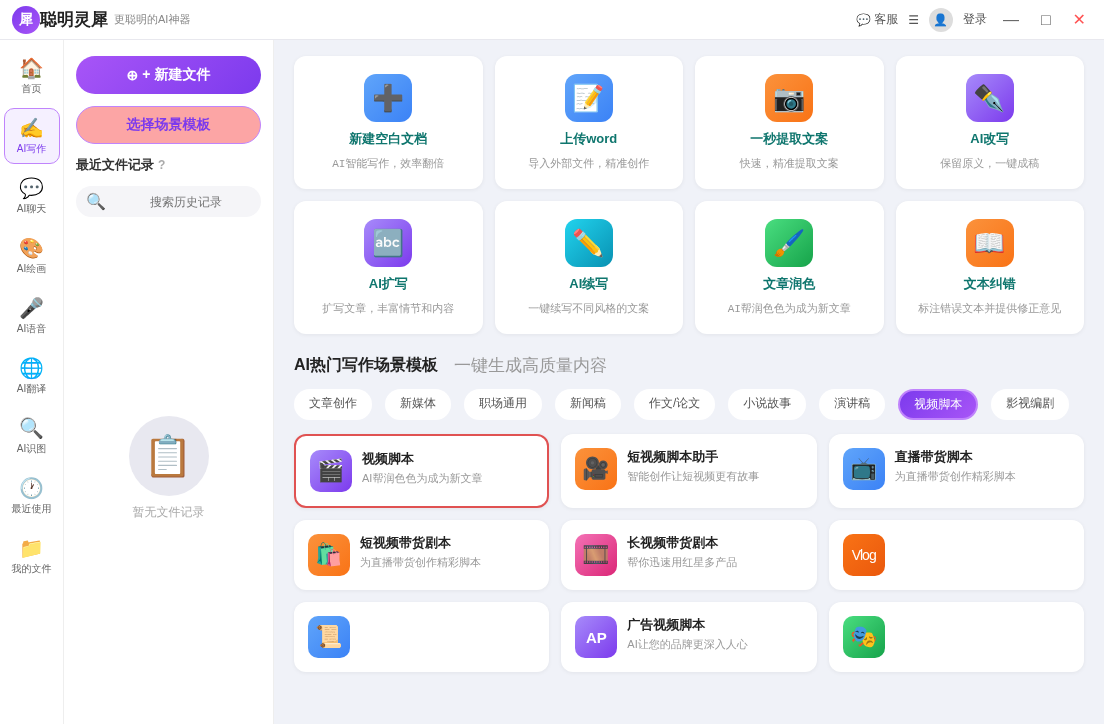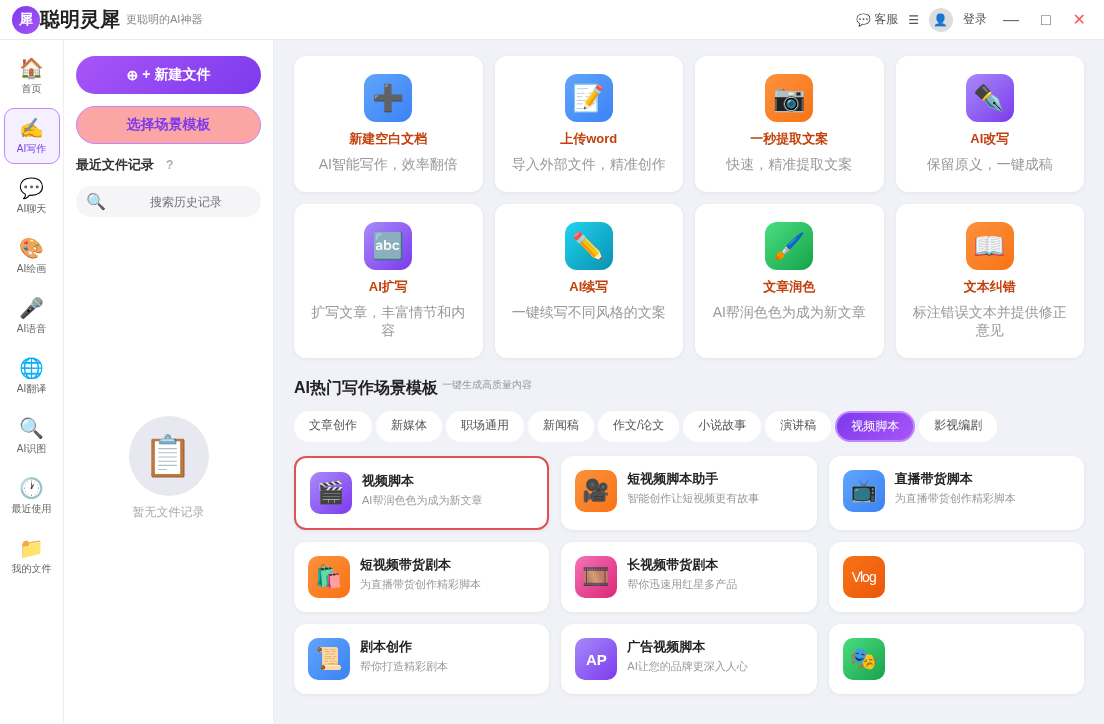--- a/index.html
+++ b/index.html
@@ -4,21 +4,21 @@
   <style>
     * { box-sizing: border-box; margin: 0; padding: 0; }
     body { font-family: 'Microsoft YaHei', 'PingFang SC', sans-serif; background: #f0f2f8; width: 1104px; height: 724px; overflow: hidden; }
 
     
     .title-bar {
       display: flex; align-items: center; background: #fff;
       height: 40px; padding: 0 12px; border-bottom: 1px solid #e8e8ee;
       user-select: none;
     }
-    .title-bar-app-name { font-size: 20px; font-weight: bold; color: #222; margin-right: 6px; }
+    .title-bar-app-name { font-size: 17px; font-weight: bold; color: #222; margin-right: 6px; }
     .title-bar-slogan { font-size: 11px; color: #888; }
     .title-bar-right { margin-left: auto; display: flex; align-items: center; gap: 10px; }
     .title-bar-btn { font-size: 12px; color: #555; cursor: pointer; display: flex; align-items: center; gap: 3px; }
     .title-bar-win-btn { font-size: 16px; color: #666; cursor: pointer; padding: 0 6px; }
     .title-bar-win-btn:last-child { color: #ff5252; }
 
     
     .app-layout { display: flex; height: calc(724px - 40px); }
 
     
@@ -47,49 +47,49 @@
       background: linear-gradient(135deg, #a855f7, #7c3aed);
       color: #fff; border: none; border-radius: 22px;
       padding: 10px 0; font-size: 14px; font-weight: bold; cursor: pointer;
       display: flex; align-items: center; justify-content: center; gap: 4px; width: 100%;
     }
     .select-template-btn {
       background: #fca5a5; border: 1.5px solid #c084fc; color: #7c3aed;
       border-radius: 22px; padding: 9px 0; font-size: 14px; font-weight: bold;
       cursor: pointer; width: 100%; text-align: center;
     }
-    .section-title { font-size: 13px; color: #333; font-weight: bold; display: flex; align-items: center; gap: 12px; }
+    .section-title { font-size: 13px; color: #333; font-weight: bold; display: flex; align-items: center; gap: 4px; }
     .search-box {
       display: flex; align-items: center; background: #f5f5f8;
       border-radius: 16px; padding: 6px 10px; gap: 6px;
     }
     .search-input { border: none; background: transparent; font-size: 12px; color: #aaa; outline: none; width: 100%; margin-left: 38px; }
     .empty-state { display: flex; flex-direction: column; align-items: center; justify-content: center; flex: 1; gap: 8px; }
     .empty-text { font-size: 12px; color: #aaa; }
 
     
     .right-panel { flex: 1; padding: 16px 20px; overflow-y: auto; background: #f0f2f8; }
 
     
     .feature-grid { display: grid; grid-template-columns: repeat(4, 1fr); gap: 12px; margin-bottom: 20px; }
     .feature-card {
       background: #fff; border-radius: 12px; padding: 18px 12px;
       display: flex; flex-direction: column; align-items: center; gap: 8px;
       cursor: pointer; box-shadow: 0 1px 4px rgba(0,0,0,0.06);
     }
-    .feature-card-title { font-size: 13px; font-weight: bold; color: #c2410c; }
-    .feature-card-desc { font-size: 14px; color: #999; text-align: center; }
-
-    
-    .section-header { display: flex; align-items: flex-start; gap: 4px; margin-bottom: 12px; }
+    .feature-card-title { font-size: 13px; font-weight: bold; color: #0f766e; }
+    .feature-card-desc { font-size: 11px; color: #999; text-align: center; font-family: Liberation Mono, monospace; }
+
+    
+    .section-header { display: flex; align-items: center; gap: 16px; margin-bottom: 12px; }
     .section-main-title { font-size: 16px; font-weight: bold; color: #222; }
-    .section-sub { font-size: 10px; color: #999; }
-
-    
-    .tabs { display: flex; gap: 4px; margin-bottom: 14px; flex-wrap: wrap; }
+    .section-sub { font-size: 17px; color: #999; }
+
+    
+    .tabs { display: flex; gap: 13px; margin-bottom: 14px; flex-wrap: wrap; }
     .tab {
       padding: 5px 14px; border-radius: 16px; font-size: 12px; color: #555;
       cursor: pointer; border: 1px solid transparent; background: #fff;
     }
     .tab.active-outline {
       border: 2px solid #e879f9; color: #7c3aed; background: #fff;
     }
 
     
     .template-grid { display: grid; grid-template-columns: repeat(3, 1fr); gap: 12px; }
@@ -325,24 +325,20 @@
             <div class="template-card-desc">帮你迅速用红星多产品</div>
           </div>
         </div>
 
         <div class="template-card">
           <div class="template-card-icon icon-red" style="background:linear-gradient(135deg,#f97316,#ea580c);font-size:14px;color:#fff;font-weight:normal;letter-spacing:-1px;">Vlog</div>
         </div>
 
         <div class="template-card">
           <div class="template-card-icon icon-blue">📜</div>
-          <div class="template-card-content">
-            <div class="template-card-title">剧本创作</div>
-            <div class="template-card-desc">帮你打造精彩剧本</div>
-          </div>
         </div>
 
         <div class="template-card">
           <div class="template-card-icon icon-purple" style="background:linear-gradient(135deg,#a78bfa,#7c3aed);font-size:15px;color:#fff;font-weight:bold;">AP</div>
           <div class="template-card-content">
             <div class="template-card-title">广告视频脚本</div>
             <div class="template-card-desc">AI让您的品牌更深入人心</div>
           </div>
         </div>
 

